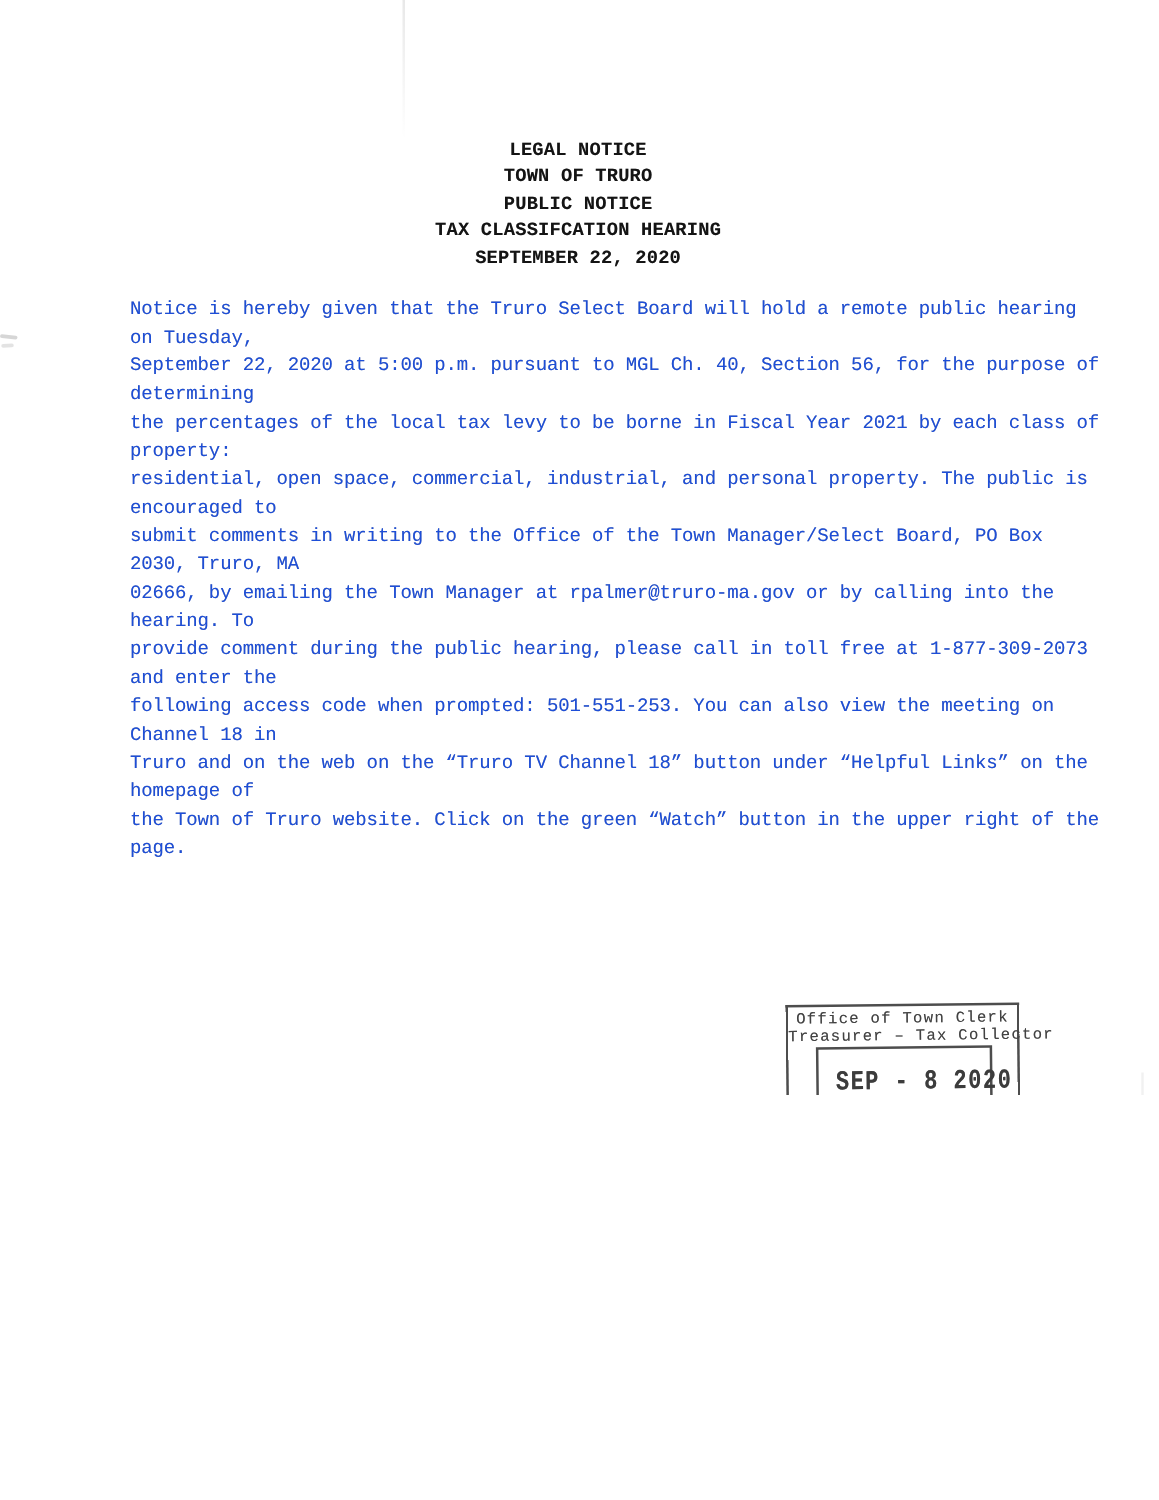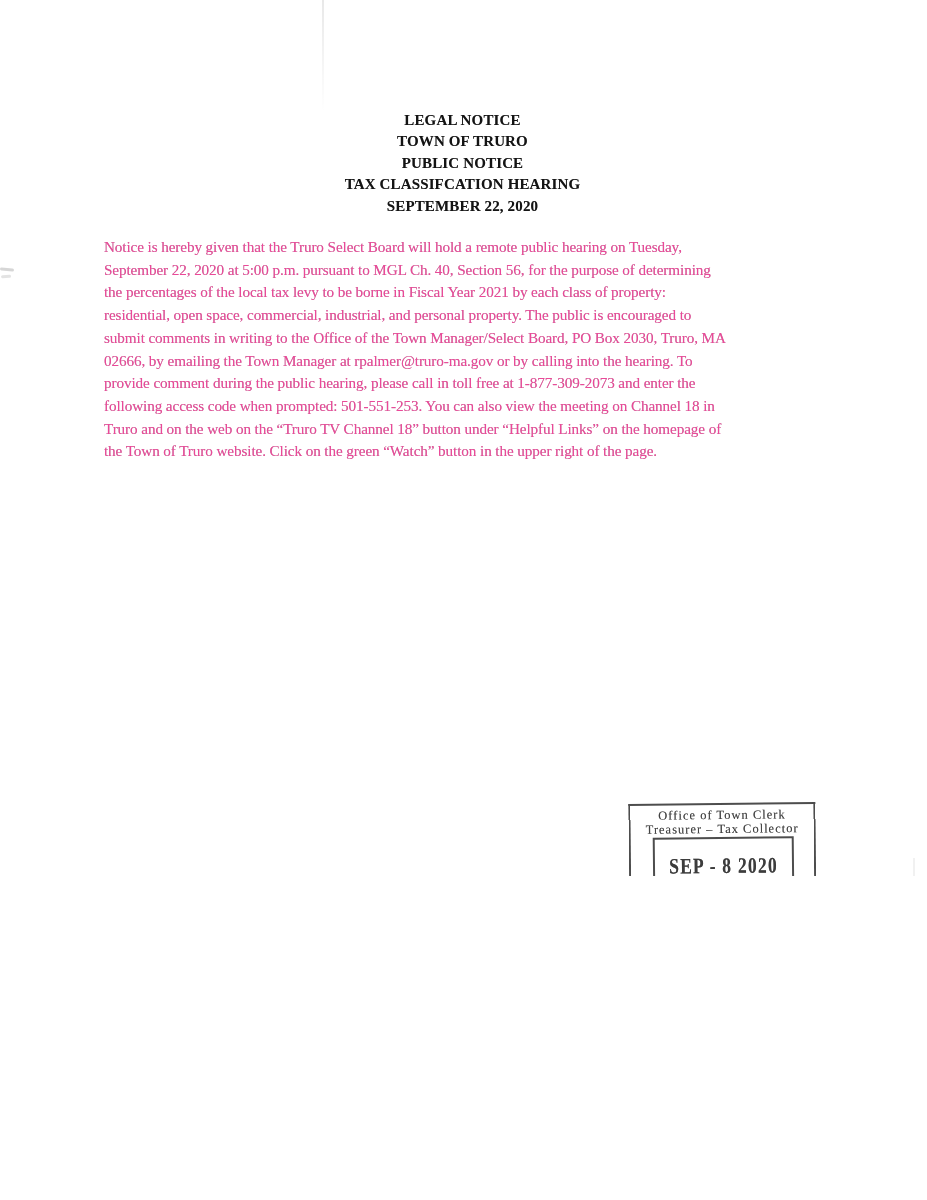--- a/index.html
+++ b/index.html
@@ -1,21 +1,21 @@
 <!DOCTYPE html>
 <html><head>
 <meta charset="utf-8">
 <style>
   html, body { margin: 0; padding: 0; background: #ffffff; }
   .page {
     position: relative;
     width: 927px;
     height: 876px;
     background: #ffffff;
-    font-family: Liberation Serif, serif;
+    font-family: Liberation Mono, monospace;
     overflow: hidden;
     color: #1d1d1d;
   }
   .page * { box-sizing: border-box; }
 
   
   .heading {
     position: absolute;
     top: 110px;
     left: 105px;
@@ -30,21 +30,21 @@
     text-shadow: 0 0 0.4px rgba(20,20,20,0.4);
   }
   .body-text {
     position: absolute;
     top: 236px;
     left: 104px;
     width: 780px;
     font-size: 15.2px;
     line-height: 22.7px;
     letter-spacing: -0.1px;
-    color: #ec4899;
+    color: #1d4ed8;
     white-space: pre-line;
     text-shadow: 0 0 0.4px rgba(25,25,25,0.35);
   }
   .signoff {
     position: absolute;
     top: 485px;
     left: 104px;
     font-size: 15.2px;
     line-height: 23px;
     color: #1d1d1d;

